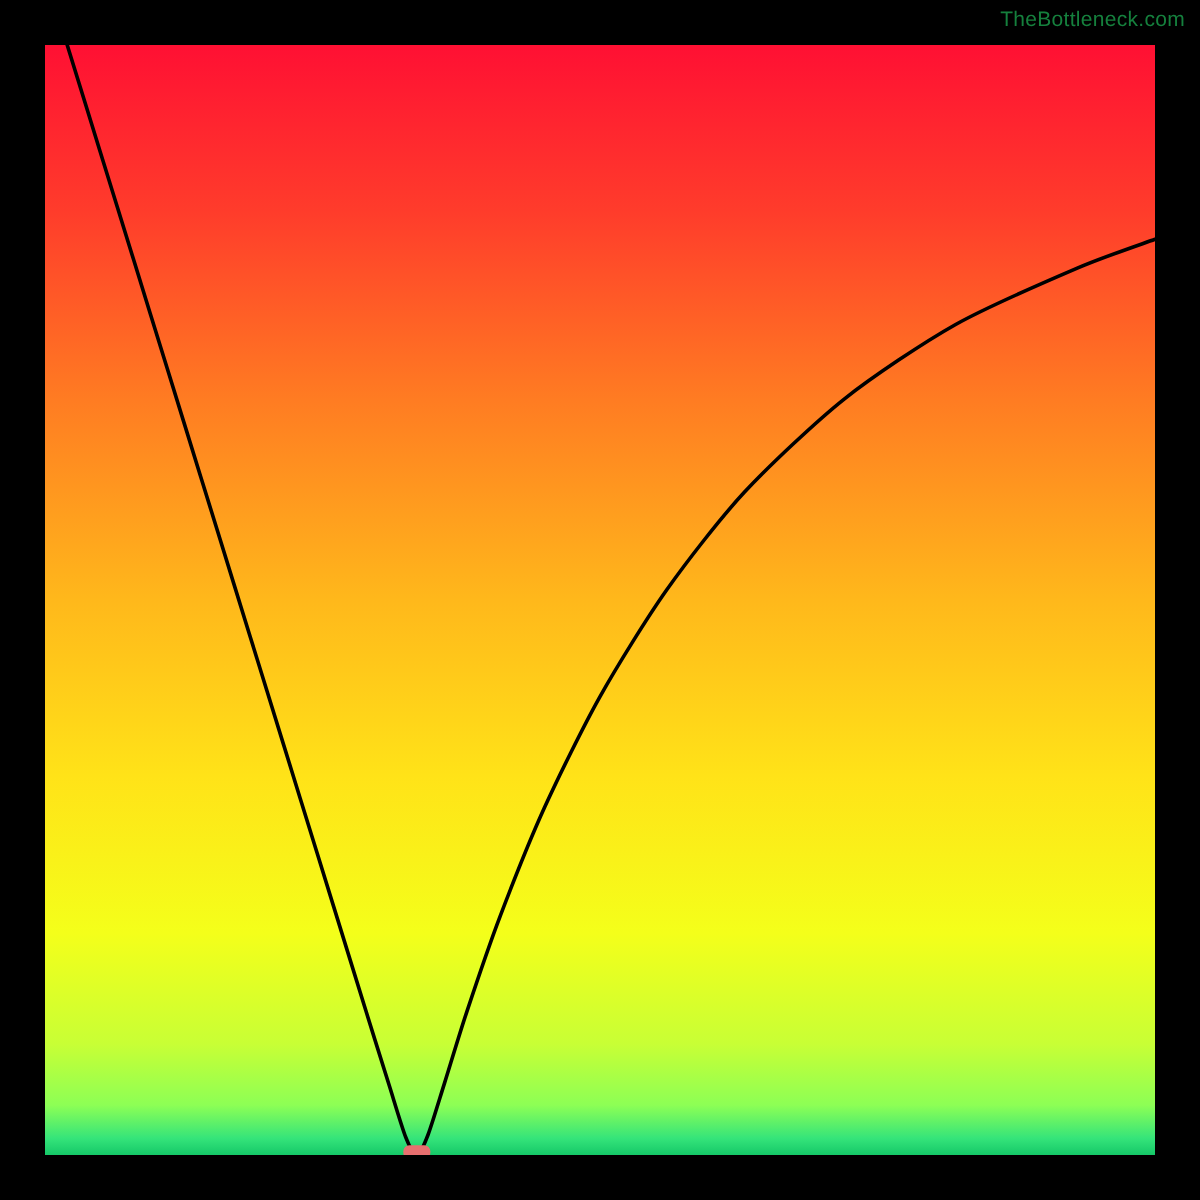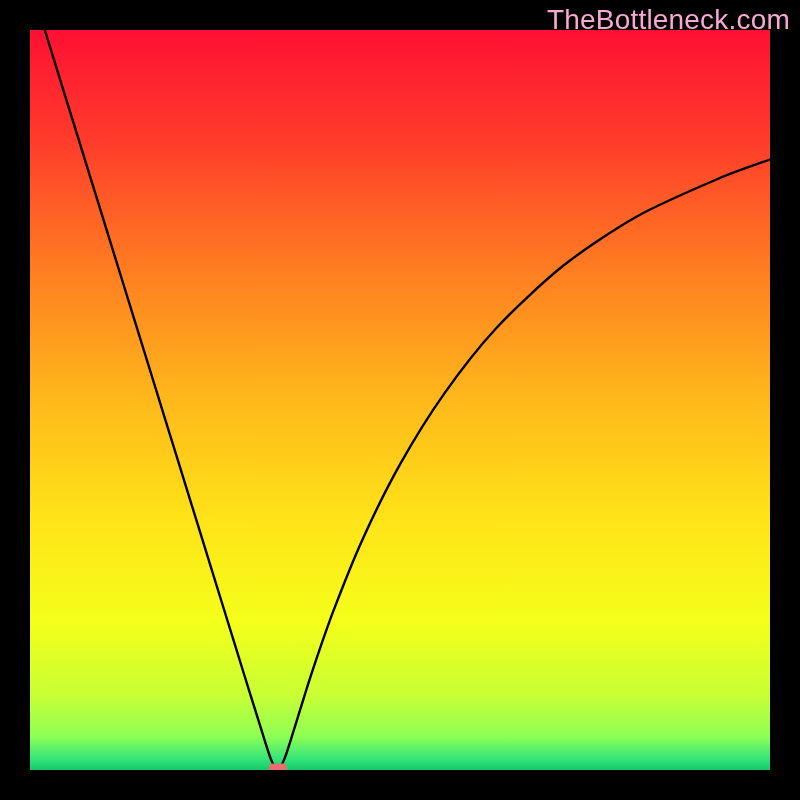--- a/index.html
+++ b/index.html
@@ -23,22 +23,22 @@
     position: absolute;
     left: 30px;
     top: 30px;
     width: 740px;
     height: 740px;
   }
   .watermark {
     position: absolute;
     top: 4px;
     right: 10px;
-    color: #f9a8d4;
-    font-size: 28px;
+    color: #15803d;
+    font-size: 14px;
     letter-spacing: 0.2px;
     font-weight: 400;
   }
   svg { display: block; }
 </style>
 </head>
 <body>
 
 <div class="frame">
 

